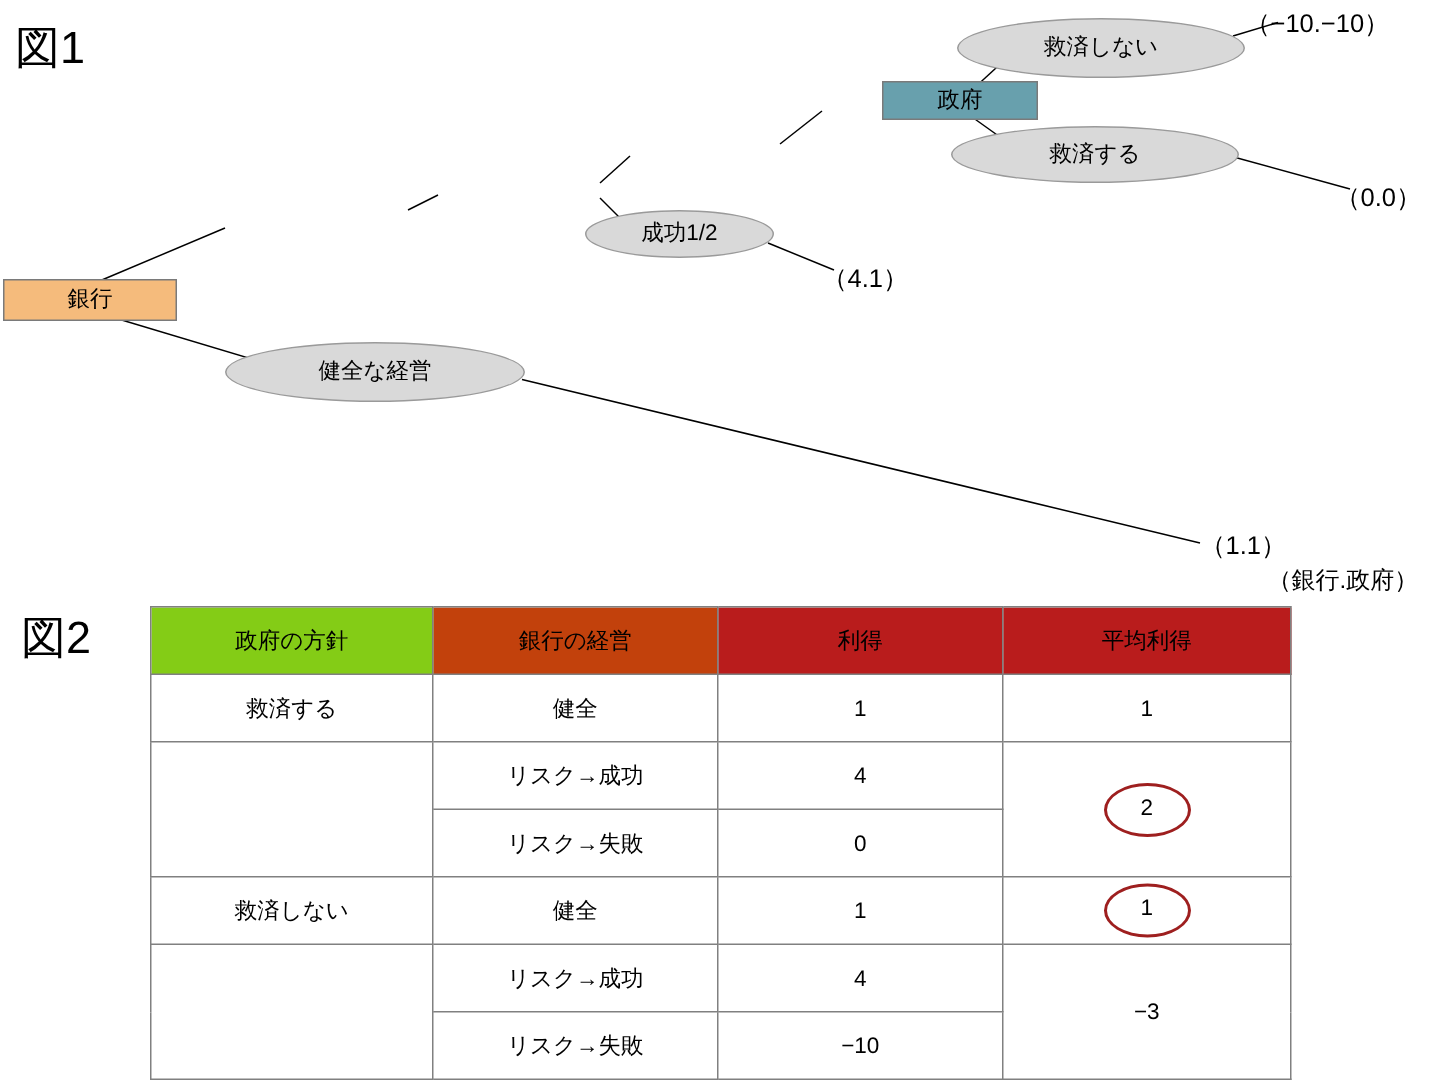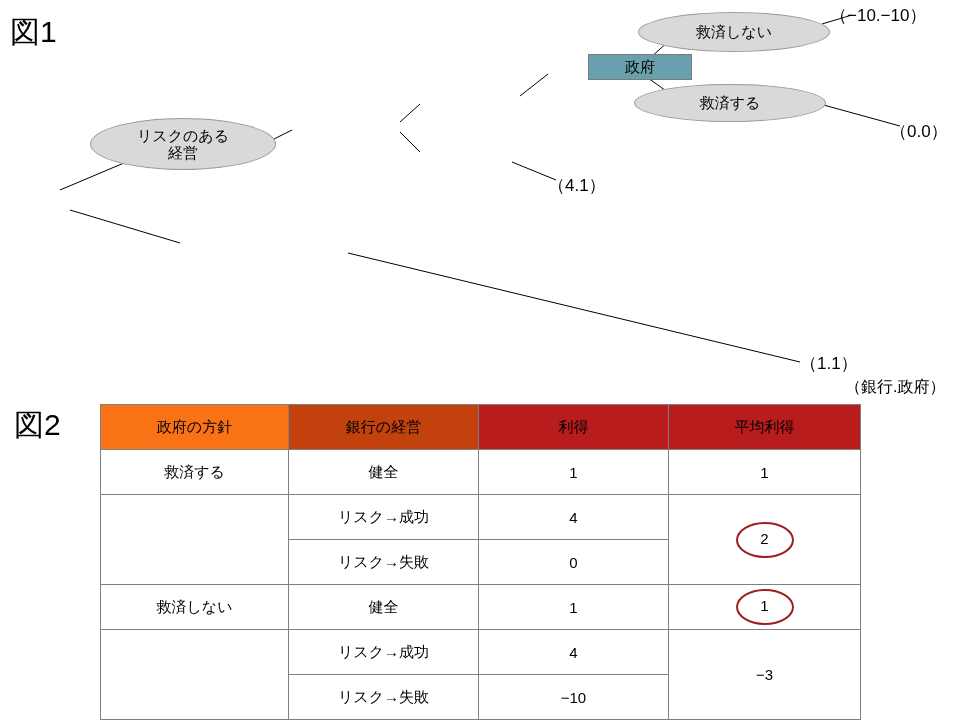--- a/index.html
+++ b/index.html
@@ -79,21 +79,21 @@
   }
   table.matrix td, table.matrix th {
     border: 1px solid #808080;
     height: 44px;
     text-align: center;
     vertical-align: middle;
     font-size: 15px;
     font-weight: normal;
     padding: 0;
   }
-  table.matrix th.h-gov { background: #f97316; }
+  table.matrix th.h-gov { background: #84cc16; }
   table.matrix th.h-bank { background: #c2410c; }
   table.matrix th.h-plain { background: #b91c1c; }
   col.c1 { width: 188px; }
   col.c2 { width: 190px; }
   col.c3 { width: 190px; }
   col.c4 { width: 192px; }
   .circled {
     display: inline-block;
     border: 2px solid #9e1f1f;
     border-radius: 50%;
@@ -146,27 +146,32 @@
   <div class="node rect gov" style="left:546px; top:54px; width:104px; height:26px;">
     <span>政府</span>
   </div>
 
   <div class="node ellipse" style="left:634px; top:84px; width:192px; height:38px;">
     <span>救済する</span>
   </div>
 
 
 
-
-  <div class="node ellipse" style="left:90px; top:118px; width:186px; height:52px;">
-    <span style="white-space:pre-line;">リスクのある
-経営</span>
-  </div>
-
-
+  <div class="node ellipse" style="left:390px; top:140px; width:126px; height:32px;">
+    <span>成功1/2</span>
+  </div>
+
+
+  <div class="node rect bank" style="left:2px; top:186px; width:116px; height:28px;">
+    <span>銀行</span>
+  </div>
+
+  <div class="node ellipse" style="left:150px; top:228px; width:200px; height:40px;">
+    <span>健全な経営</span>
+  </div>
 
   <div class="payoff" style="left:830px; top:4px;">（−10.−10）</div>
   <div class="payoff" style="left:890px; top:120px;">（0.0）</div>
   <div class="payoff" style="left:548px; top:174px;">（4.1）</div>
   <div class="payoff" style="left:800px; top:352px;">（1.1）</div>
   <div class="payoff small" style="left:845px; top:377px;">（銀行.政府）</div>
 
   <div class="table-wrap">
     <table class="matrix">
       <colgroup>

